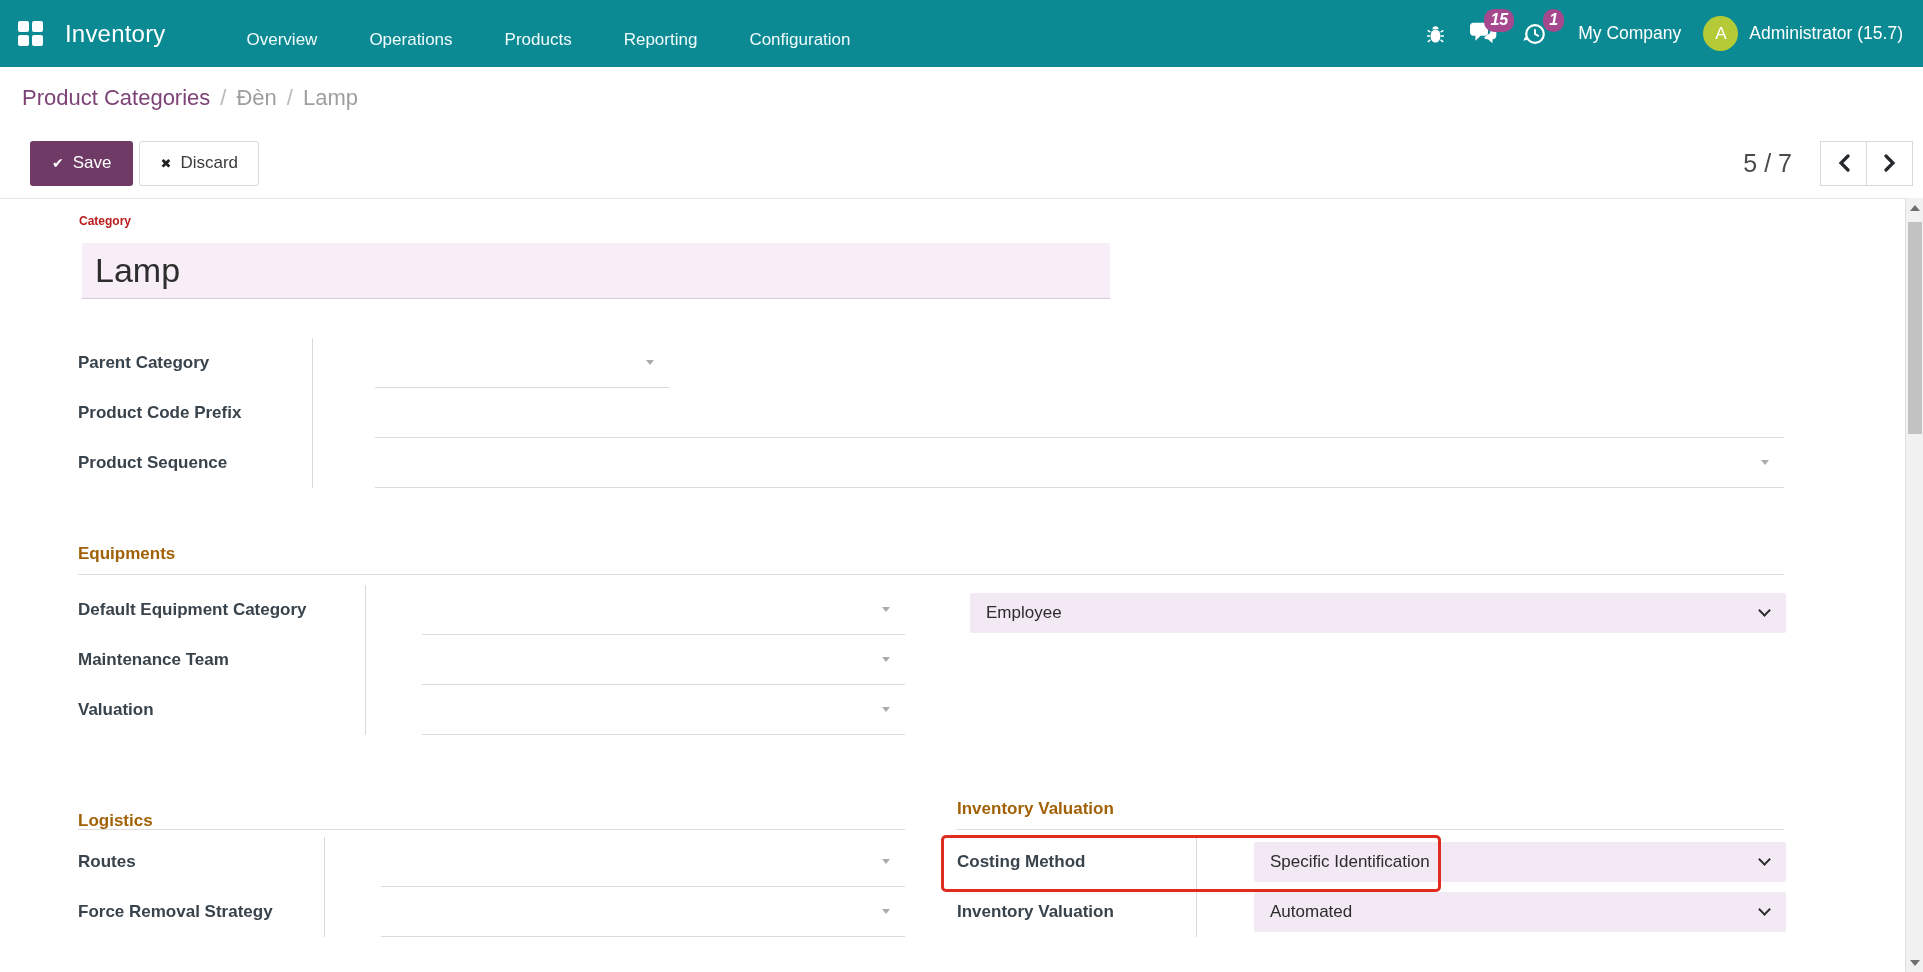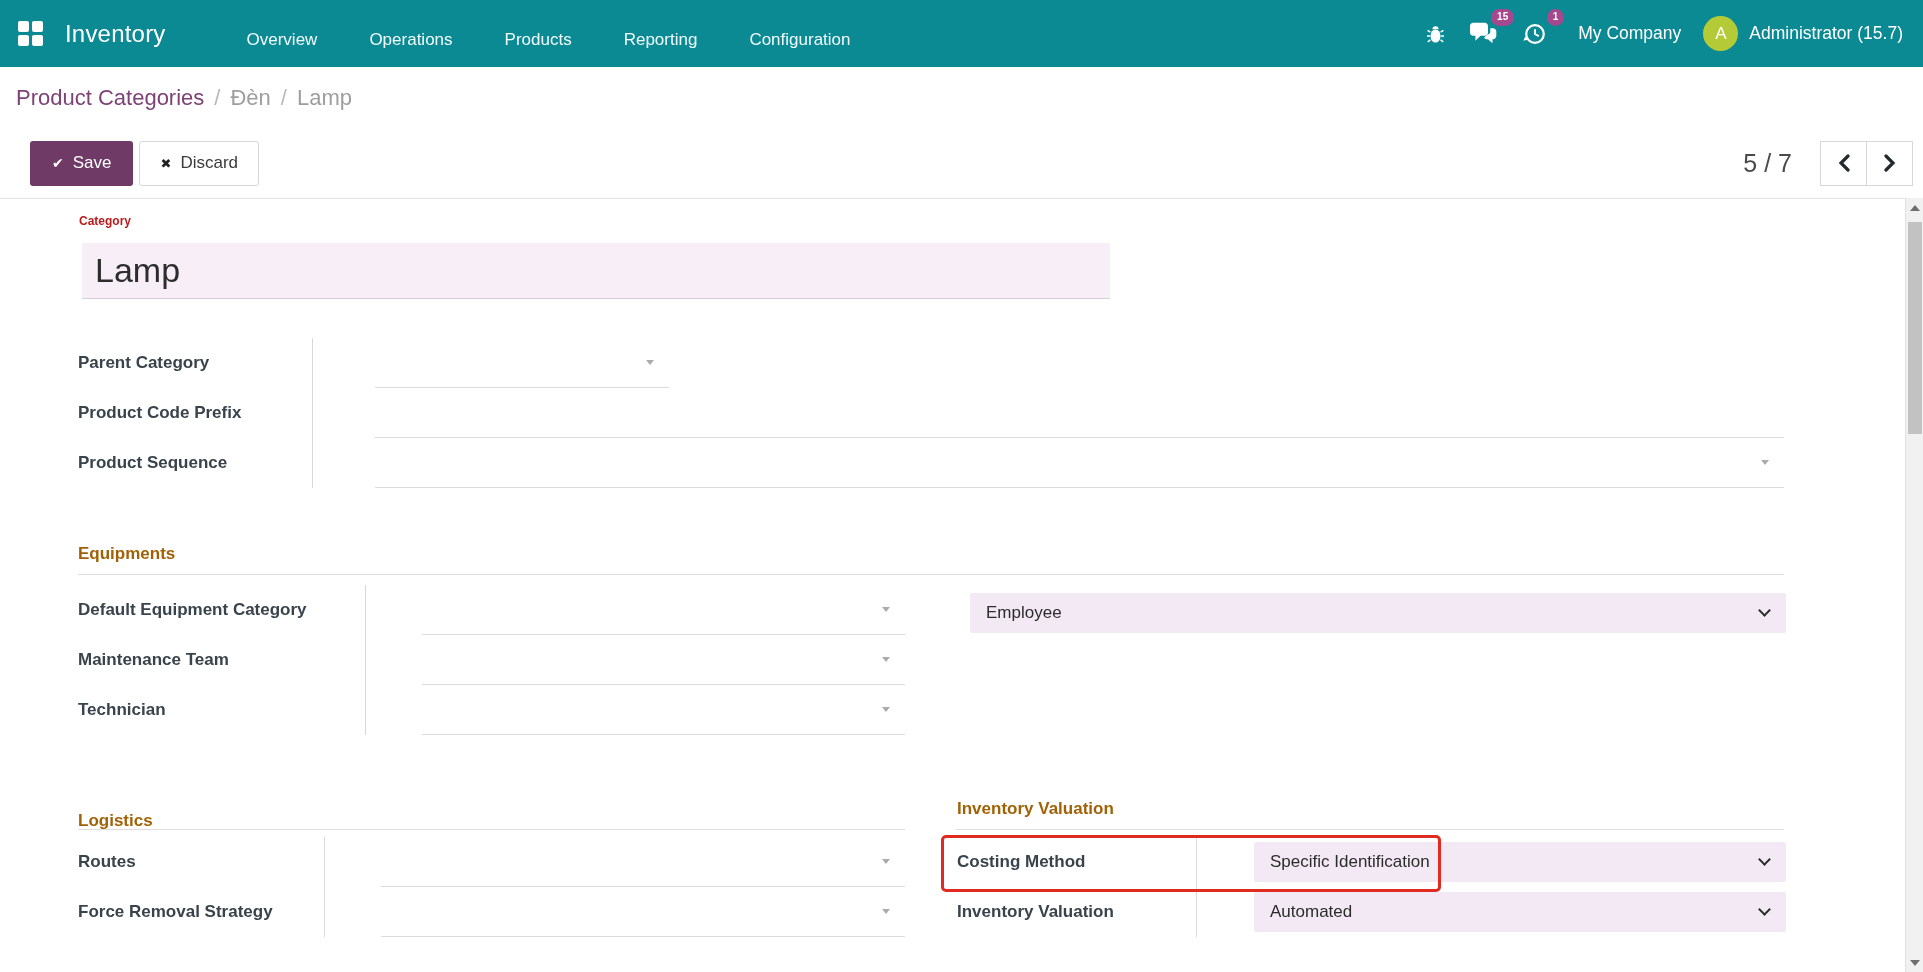--- a/index.html
+++ b/index.html
@@ -13,30 +13,30 @@
   .apps-grid { display:grid; grid-template-columns:11px 11px; grid-gap:3px; margin-right:22px; cursor:pointer; }
   .apps-grid span { width:11px; height:11px; background:#fff; border-radius:2px; display:block; }
   .brand { color:#fff; font-size:24px; font-weight:500; letter-spacing:.2px; margin-right:55px; cursor:pointer; }
   .topmenu { display:flex; align-items:center; height:100%; }
   .topmenu .mitem { color:#f2fbfc; font-size:17px; padding:0 26px; height:100%;
                     display:flex; align-items:center; cursor:pointer;margin-top:12px; }
   .nav-spacer { flex:1; }
   .systray { display:flex; align-items:center; height:100%; }
   .tray-btn { position:relative; padding:0 13px; height:100%; display:flex; align-items:center; cursor:pointer; }
   .badge { position:absolute; top:9px; right:-4px; background:#a5488e; color:#fff;
-           font-size:10px; font-weight:700; line-height:1; padding:3px 6px 4px; border-radius:10px; }
+           font-size:16px; font-weight:700; line-height:1; padding:3px 6px 4px; border-radius:10px;font-style:italic; }
   .company { color:#fff; font-size:17.5px; margin:0 22px 0 18px; cursor:pointer; }
   .userzone { display:flex; align-items:center; cursor:pointer; }
   .avatar { width:35px; height:35px; border-radius:50%; background:#b4cb37; color:#fff;
             display:flex; align-items:center; justify-content:center; font-size:17px; font-weight:500; }
   .username { color:#fff; font-size:17.5px; margin-left:11px; }
 
   
   .crumbbar { position:absolute; top:67px; left:0; width:1554px; height:61px;
-              display:flex; align-items:center; padding-left:16px; background:#fff;text-align:center; }
+              display:flex; align-items:center; padding-left:22px; background:#fff;text-align:center; }
   .crumb-root { color:#7d4276; font-size:22px; cursor:pointer; }
   .crumb-sep { color:#b9b9b9; font-size:22px; margin:0 10px; }
   .crumb-grey { color:#9e9e9e; font-size:22px; }
 
   
   .controls { position:absolute; top:128px; left:30px; right:10px; height:70px;
               display:flex; align-items:center; }
   .btn { height:45px; display:inline-flex; align-items:center; border-radius:3px;
          font-size:17px; cursor:pointer; border:1px solid transparent; }
   .btn-save { background:#6f3a66; color:#fff; padding:0 21px; }
@@ -228,21 +228,21 @@
         <span class="caret-down"></span>
       </div>
     </div>
     <div class="frow">
       <div class="flabel">Maintenance Team</div>
       <div class="ffield">
         <span class="caret-down"></span>
       </div>
     </div>
     <div class="frow">
-      <div class="flabel">Technician</div>
+      <div class="flabel">Valuation</div>
       <div class="ffield">
         <span class="caret-down"></span>
       </div>
     </div>
   </div>
 
   <div class="fgroup equip-right">
     <div class="frow">
       <div class="sel">
         <span>Employee</span>

